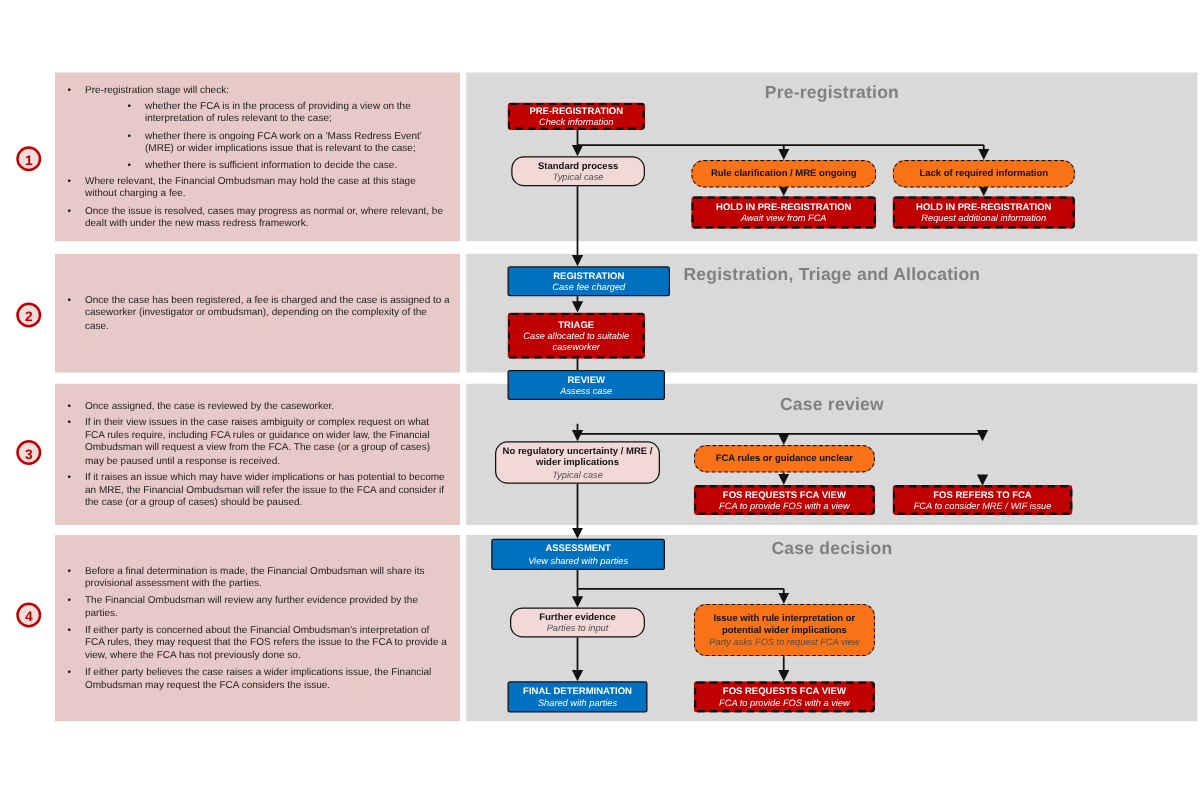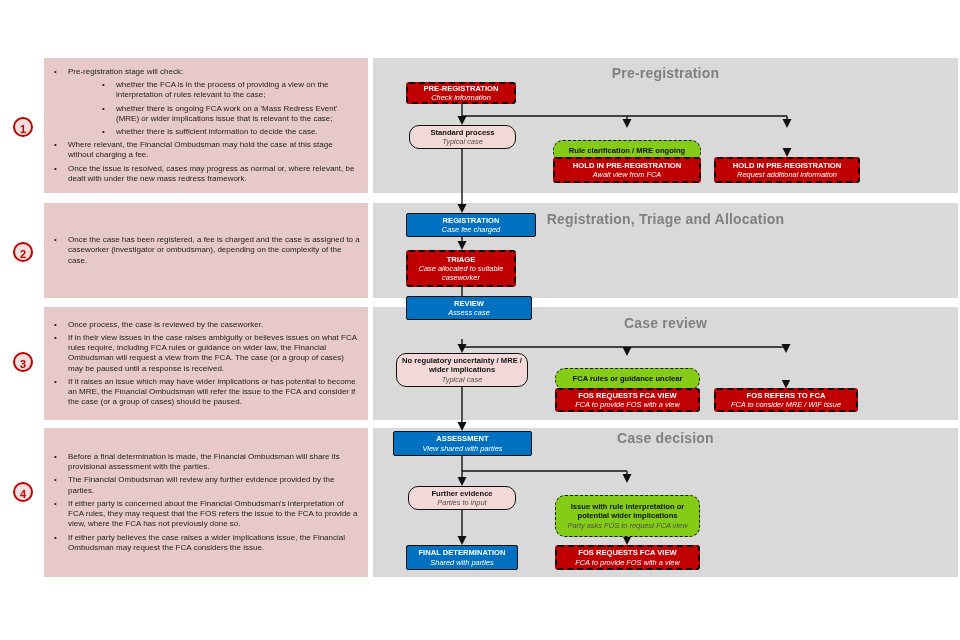--- a/index.html
+++ b/index.html
@@ -23,21 +23,21 @@
              font-weight:bold;font-size:14px;letter-spacing:.2px;}
 
   
   .fbox{position:absolute;box-sizing:border-box;display:flex;flex-direction:column;justify-content:center;
         align-items:center;text-align:center;padding:1px 3px;z-index:2;}
   .fbox .bt{font-weight:bold;font-size:7.6px;line-height:1.25;}
   .fbox .bs{font-style:italic;font-size:7.4px;line-height:1.25;}
   .fbox.red{background:#c00000;color:#ffffff;border:2px dashed #111;border-radius:3px;}
   .fbox.blue{background:#0070c0;color:#ffffff;border:1.5px solid #111;border-radius:2px;}
   .fbox.pinksolid{background:#f2d9d8;color:#111;border:1.5px solid #111;border-radius:10px;}
-  .fbox.pinkdash{background:#84cc16;color:#111;border:1.6px dashed #111;border-radius:10px;margin-top:12px;}
+  .fbox.pinkdash{background:#f97316;color:#111;border:1.6px dashed #111;border-radius:10px;}
   .fbox.pinksolid .bs,.fbox.pinkdash .bs{color:#4d4d4d;}
 
   
   #connectors{position:absolute;left:0;top:0;z-index:1;pointer-events:none;}
 </style>
 </head>
 <body>
 
 <div id="stage">
 
@@ -76,25 +76,25 @@
   <div class="panel" style="top:203px;height:95px">
     <div class="bl l1">
         <span class="mk">•</span>
         <span class="bt2">Once the case has been registered, a fee is charged and the case is assigned to a caseworker (investigator or ombudsman), depending on the complexity of the case.</span>
       </div>
   </div>
 
   <div class="panel" style="top:307px;height:113px">
     <div class="bl l1">
         <span class="mk">•</span>
-        <span class="bt2">Once process, the case is reviewed by the caseworker.</span>
-      </div>
-    <div class="bl l1">
-        <span class="mk">•</span>
-        <span class="bt2">If in their view issues in the case raises ambiguity or believes issues on what FCA rules require, including FCA rules or guidance on wider law, the Financial Ombudsman will request a view from the FCA. The case (or a group of cases) may be paused until a response is received.</span>
+        <span class="bt2">Once assigned, the case is reviewed by the caseworker.</span>
+      </div>
+    <div class="bl l1">
+        <span class="mk">•</span>
+        <span class="bt2">If in their view issues in the case raises ambiguity or complex request on what FCA rules require, including FCA rules or guidance on wider law, the Financial Ombudsman will request a view from the FCA. The case (or a group of cases) may be paused until a response is received.</span>
       </div>
     <div class="bl l1">
         <span class="mk">•</span>
         <span class="bt2">If it raises an issue which may have wider implications or has potential to become an MRE, the Financial Ombudsman will refer the issue to the FCA and consider if the case (or a group of cases) should be paused.</span>
       </div>
   </div>
 
   <div class="panel" style="top:428px;height:149px">
     <div class="bl l1">
         <span class="mk">•</span>
@@ -159,20 +159,23 @@
     <div class="bt">PRE-REGISTRATION</div>
     <div class="bs">Check information</div>
   </div>
   <div class="fbox pinksolid" style="left:409px;top:125px;width:107px;height:24px">
     <div class="bt">Standard process</div>
     <div class="bs">Typical case</div>
   </div>
   <div class="fbox pinkdash" style="left:553px;top:128px;width:148px;height:22px">
     <div class="bt">Rule clarification / MRE ongoing</div>
   </div>
+  <div class="fbox pinkdash" style="left:714px;top:128px;width:146px;height:22px">
+    <div class="bt">Lack of required information</div>
+  </div>
   <div class="fbox red" style="left:553px;top:157px;width:148px;height:26px">
     <div class="bt">HOLD IN PRE-REGISTRATION</div>
     <div class="bs">Await view from FCA</div>
   </div>
   <div class="fbox red" style="left:714px;top:157px;width:146px;height:26px">
     <div class="bt">HOLD IN PRE-REGISTRATION</div>
     <div class="bs">Request additional information</div>
   </div>
 
   <div class="fbox blue" style="left:406px;top:213px;width:130px;height:24px">

